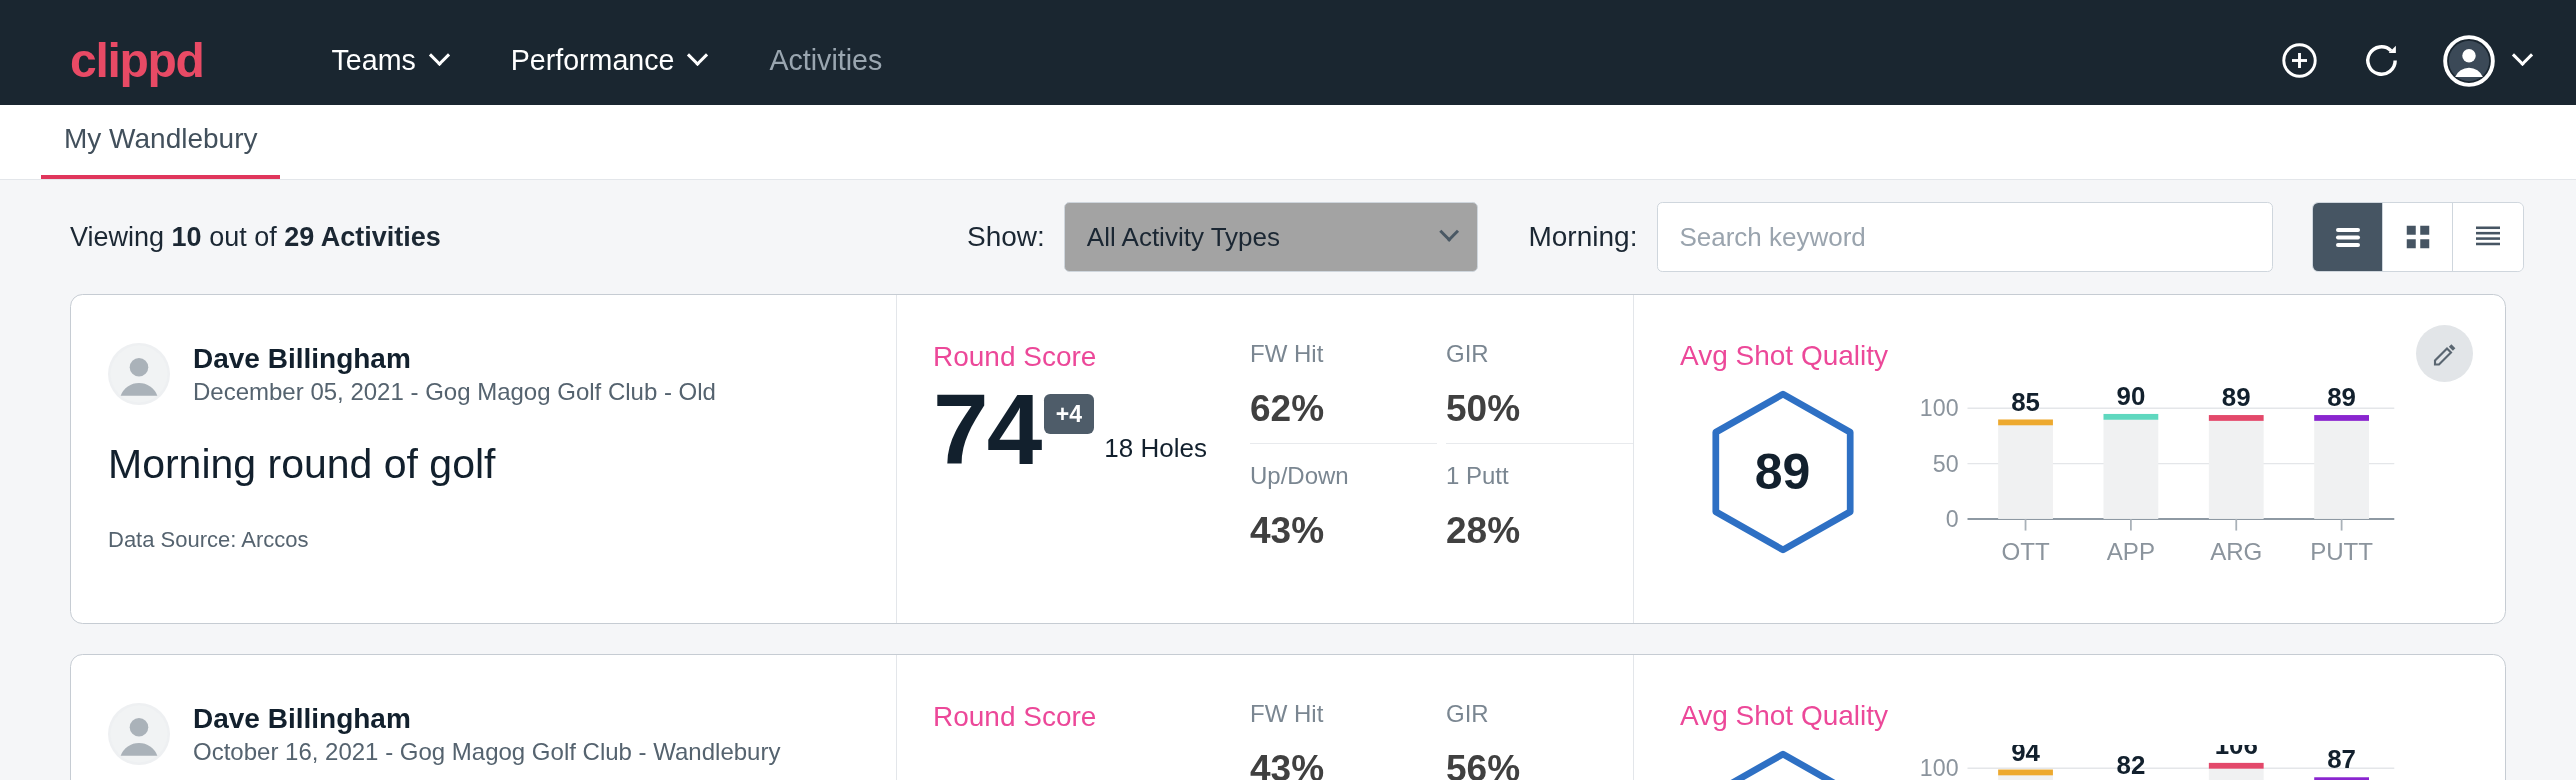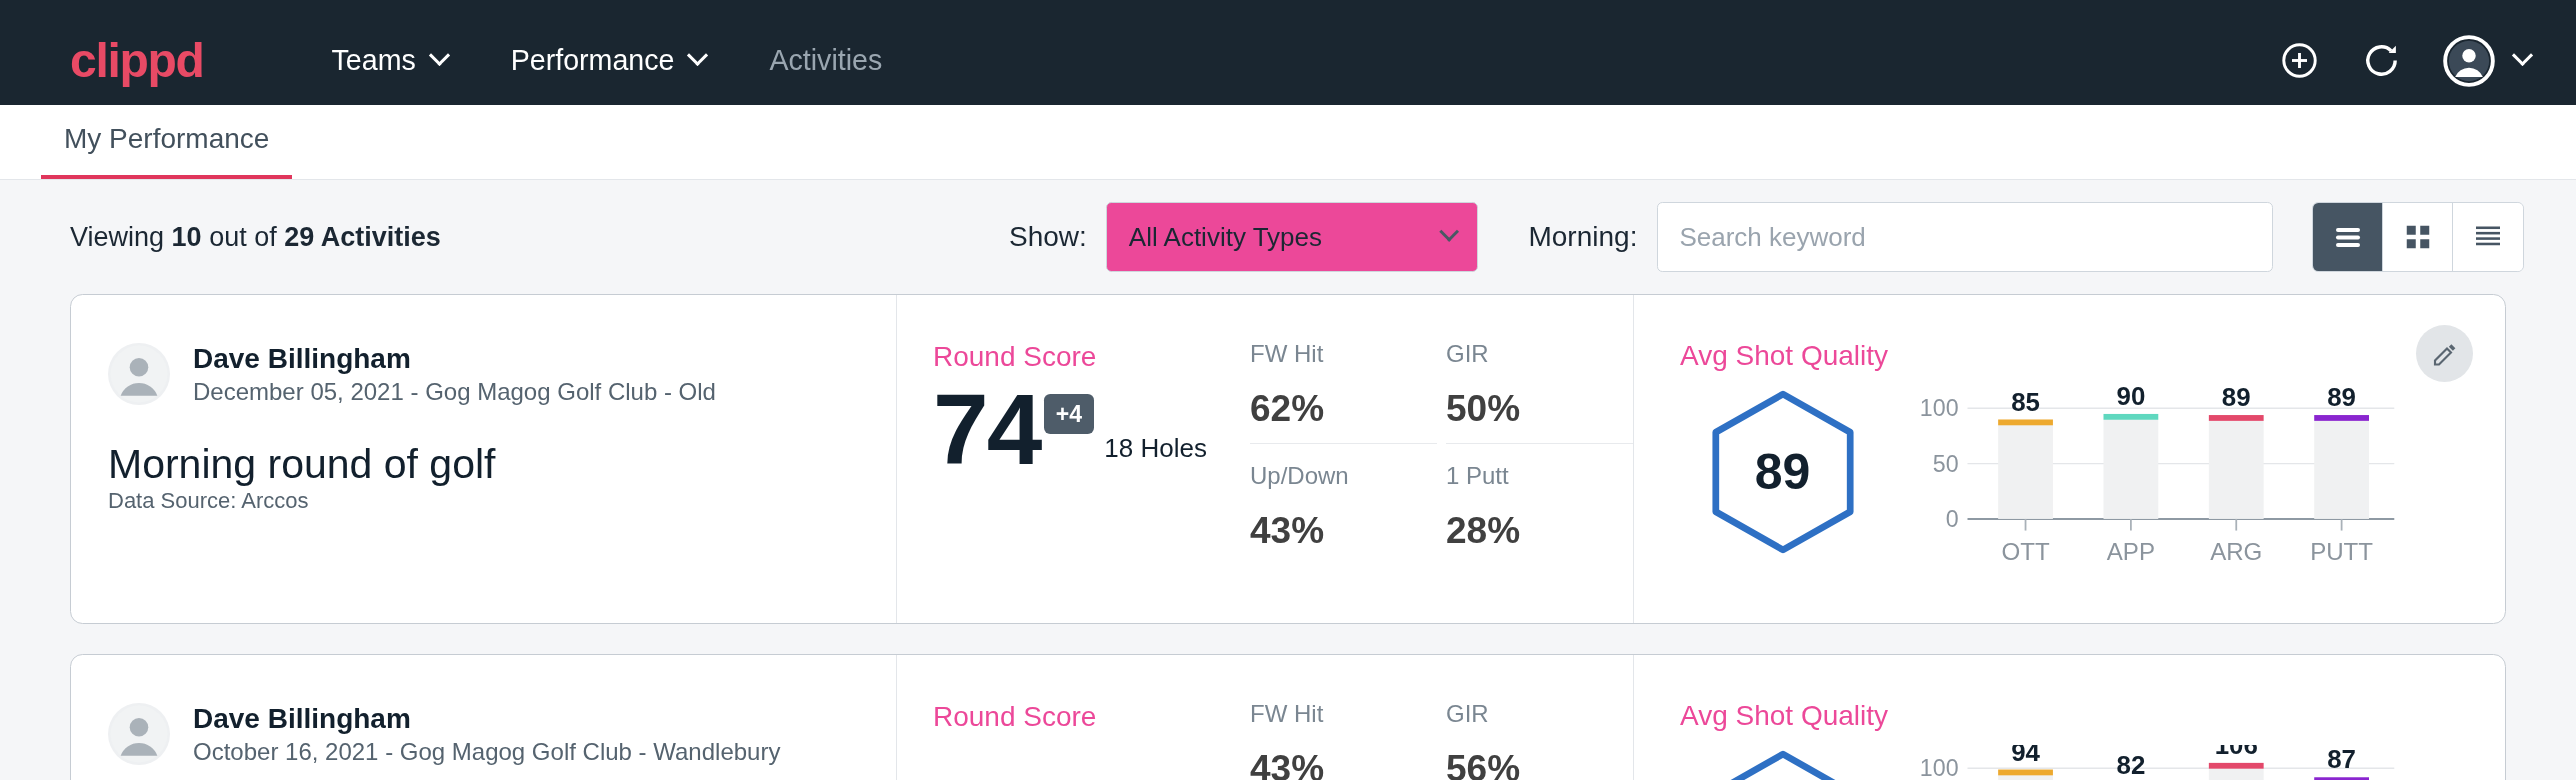--- a/index.html
+++ b/index.html
@@ -84,22 +84,22 @@
     align-items: center;
     gap: 0;
   }
   .lbl {
     font-size: 28px;
     color: #1b2733;
     margin-right: 19.6px;
     white-space: nowrap;
   }
   .select {
-    width: 372px; height: 70px;
-    background: #ec4899;
+    width: 414px; height: 70px;
+    background: #a3a3a3;
     border: 0.9px solid #cfd6dd;
     border-radius: 5.4px;
     display: flex;
     align-items: center;
     padding: 0 21.4px;
     font-size: 26px;
     color: #1b2733;
     cursor: pointer;
     margin-right: 50px;
   }
@@ -168,20 +168,21 @@
   .pmeta { font-size: 24px; color: #55636f; line-height: 1.3; }
   .ctitle {
     font-size: 41px;
     color: #12202d;
     margin-top: 34px;
     font-weight: 400;
   }
   .csource {
     font-size: 22px;
     color: #55636f;
+    margin-top: 39px;
   }
 
   .col-score {
     width: 353px;
     padding: 46px 0 0 36px;
   }
   .sec-label { font-size: 28px; color: #ec4899; }
   .scoreline { display: flex; align-items: flex-end; margin-top: 5.4px; }
   .bignum {
     font-size: 100px;
@@ -284,21 +285,21 @@
         <circle cx="12" cy="12" r="9.3" fill="#3b4957"></circle>
         <circle cx="12" cy="9.6" r="3.1" fill="#ffffff"></circle>
         <path d="M5.6 19.4a6.9 6.9 0 0 1 12.8 0z" fill="#ffffff"></path>
       </svg>
       <span class="chev" style="color:#ffffff"></span>
     </div>
   </div>
 </div>
 
 <div class="tabbar">
-  <div class="tab">My Performance</div>
+  <div class="tab">My Wandlebury</div>
 </div>
 
 <div class="filterbar">
   <div class="viewing">
     <span>Viewing</span>
     <b>10</b>
     <span>out of</span>
     <b>29 Activities</b>
   </div>
 

